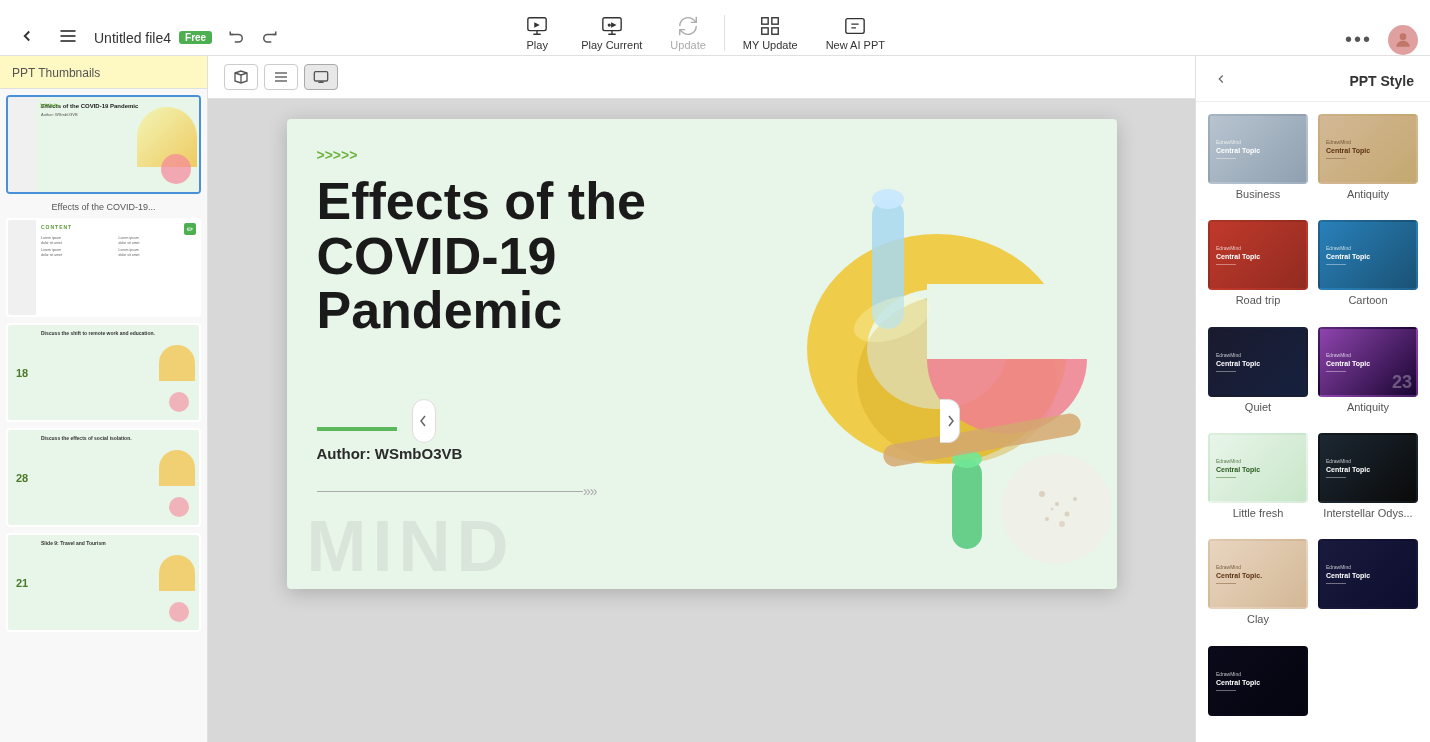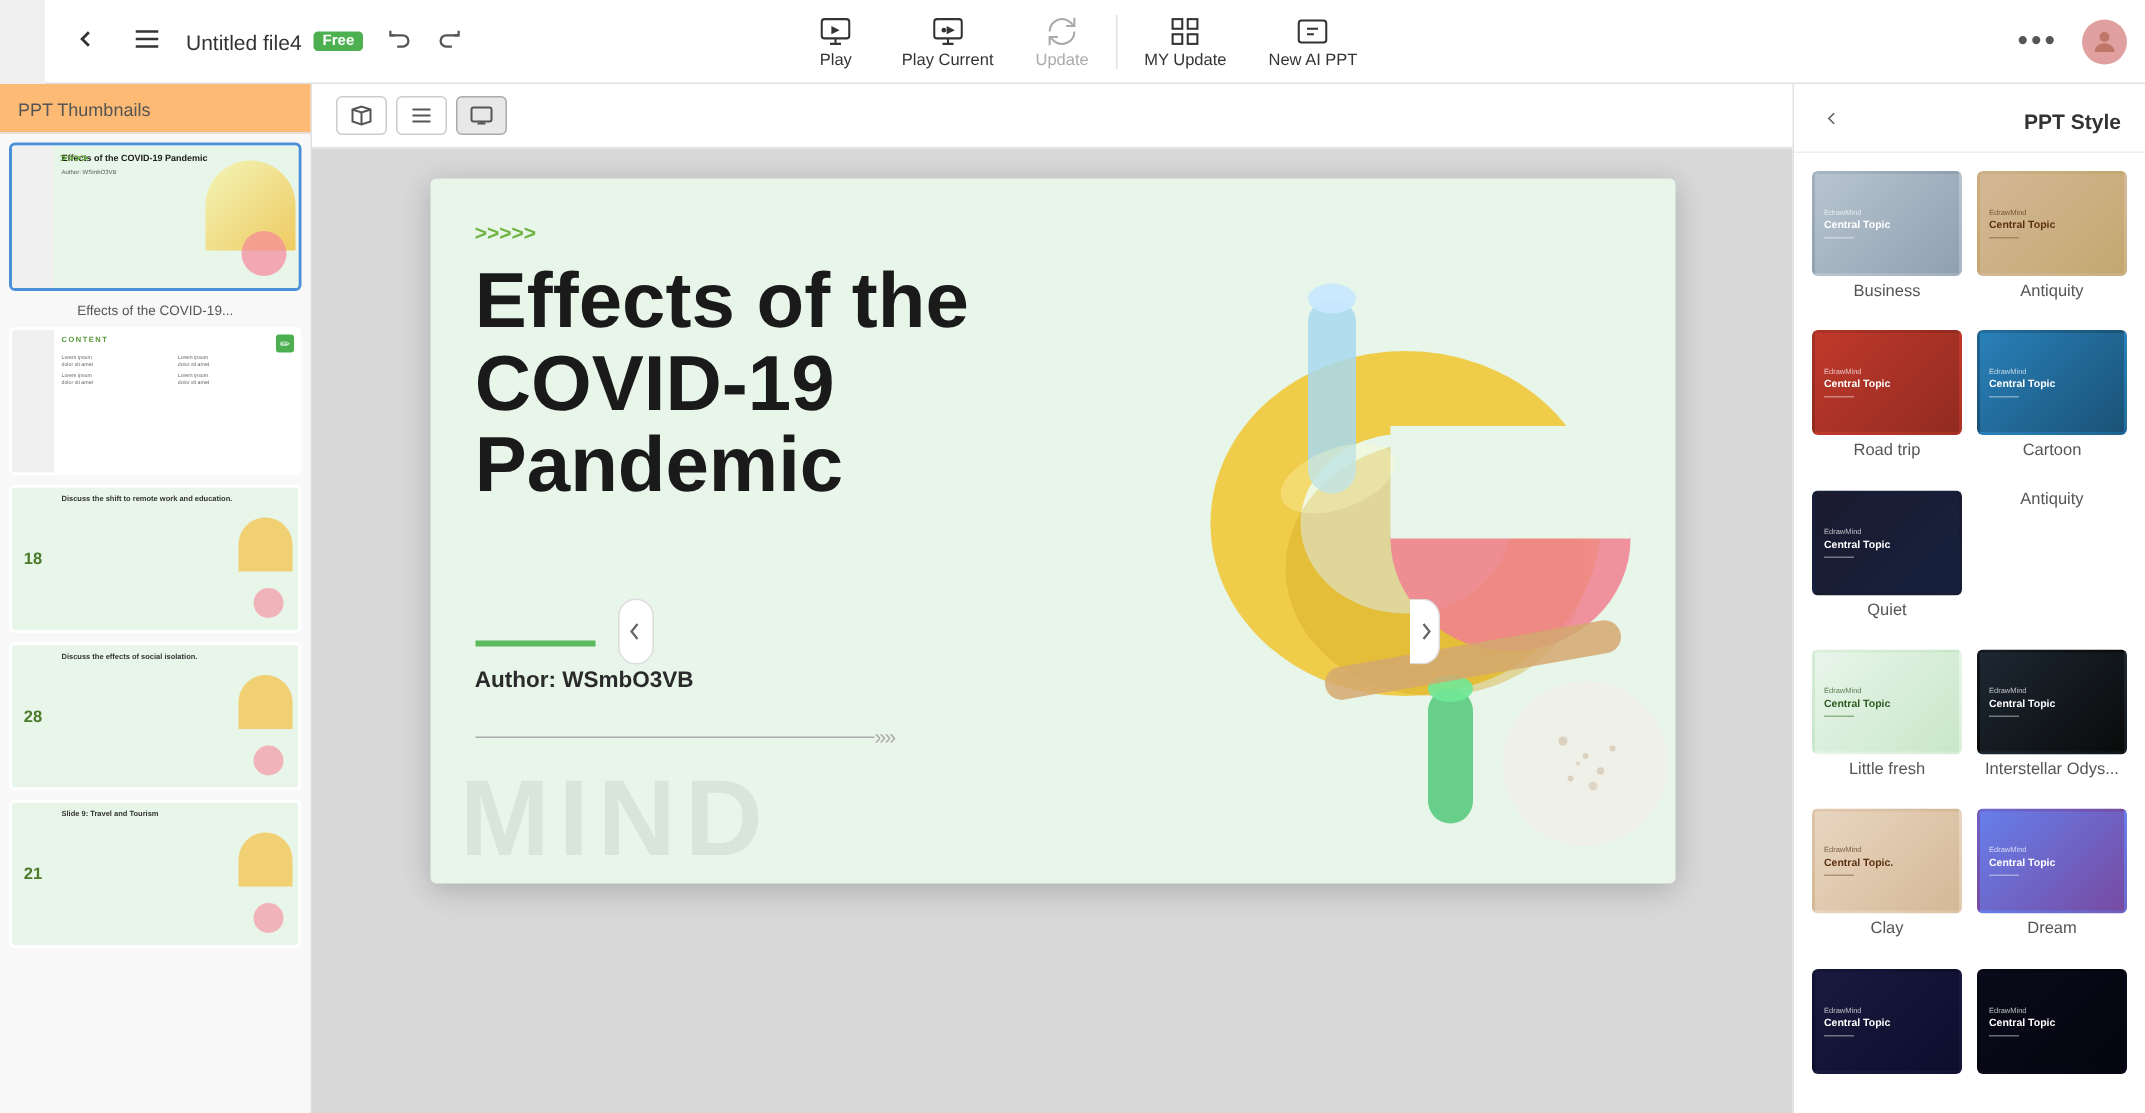--- a/index.html
+++ b/index.html
@@ -4,25 +4,24 @@
   <style>
     * { box-sizing: border-box; margin: 0; padding: 0; }
     body { font-family: -apple-system, BlinkMacSystemFont, 'Segoe UI', sans-serif; background: #f0f0f0; width: 1430px; height: 742px; overflow: hidden; display: flex; flex-direction: column; }
 
     
     .toolbar {
       height: 56px;
       background: #ffffff;
       border-bottom: 1px solid #e0e0e0;
       display: flex;
-      align-items: center;
+      align-items: flex-end;
       padding: 0 12px;
       gap: 8px;
       flex-shrink: 0;
-      margin-left: 30px;
     }
     .toolbar-left { display: flex; align-items: center; gap: 10px; }
     .toolbar-center { display: flex; align-items: center; gap: 0; margin: 0 auto; }
     .toolbar-right { display: flex; align-items: center; gap: 8px; }
 
     .icon-btn {
       background: none; border: none; cursor: pointer;
       display: flex; flex-direction: column; align-items: center; justify-content: center;
       padding: 4px 14px; color: #333; font-size: 11px; gap: 2px;
       min-width: 60px;
@@ -55,21 +54,21 @@
       display: flex;
       flex-direction: column;
       flex-shrink: 0;
     }
     .sidebar-header {
       padding: 10px 12px 8px;
       font-size: 12px;
       color: #555;
       font-weight: 500;
       border-bottom: 1px solid #e0e0e0;
-      background: #fdba74;
+      background: #fef9c3;
     }
     .thumbnail-list { overflow-y: auto; flex: 1; padding: 6px; }
     .thumbnail-item {
       display: flex;
       align-items: stretch;
       margin-bottom: 6px;
       border-radius: 4px;
       overflow: hidden;
       border: 2px solid transparent;
       cursor: pointer;
@@ -597,20 +596,28 @@
           <div class="style-thumb-inner">
             <div class="st-brand">EdrawMind</div>
             <div class="st-topic">Central Topic</div>
             <div class="st-line"></div>
           </div>
         </div>
         <span class="style-label">Quiet</span>
       </div>
 
       <div class="style-item">
+        <div class="style-thumb st-dispersion" style="position:relative;">
+          <div class="style-thumb-inner">
+            <div class="st-brand">EdrawMind</div>
+            <div class="st-topic">Central Topic</div>
+            <div class="st-line"></div>
+          </div>
+          <span class="st-23">23</span>
+        </div>
         <span class="style-label">Antiquity</span>
       </div>
 
       <div class="style-item">
         <div class="style-thumb st-littlefresh">
           <div class="style-thumb-inner">
             <div class="st-brand" style="color:rgba(60,100,50,0.8);">EdrawMind</div>
             <div class="st-topic" style="color:#2a5a20;">Central Topic</div>
             <div class="st-line" style="background:rgba(60,120,40,0.5);"></div>
           </div>
@@ -633,30 +640,20 @@
         <div class="style-thumb st-clay">
           <div class="style-thumb-inner">
             <div class="st-brand" style="color:rgba(80,50,20,0.7);">EdrawMind</div>
             <div class="st-topic" style="color:#5a3010;">Central Topic.</div>
             <div class="st-line" style="background:rgba(100,60,20,0.4);"></div>
           </div>
         </div>
         <span class="style-label">Clay</span>
       </div>
 
-      <div class="style-item">
-        <div class="style-thumb st-dream">
-          <div class="style-thumb-inner">
-            <div class="st-brand">EdrawMind</div>
-            <div class="st-topic">Central Topic</div>
-            <div class="st-line"></div>
-          </div>
-        </div>
-        <span class="style-label">Dream</span>
-      </div>
 
       <div class="style-item">
         <div class="style-thumb st-dark1">
           <div class="style-thumb-inner">
             <div class="st-brand">EdrawMind</div>
             <div class="st-topic">Central Topic</div>
             <div class="st-line"></div>
           </div>
         </div>
         <span class="style-label"></span>

